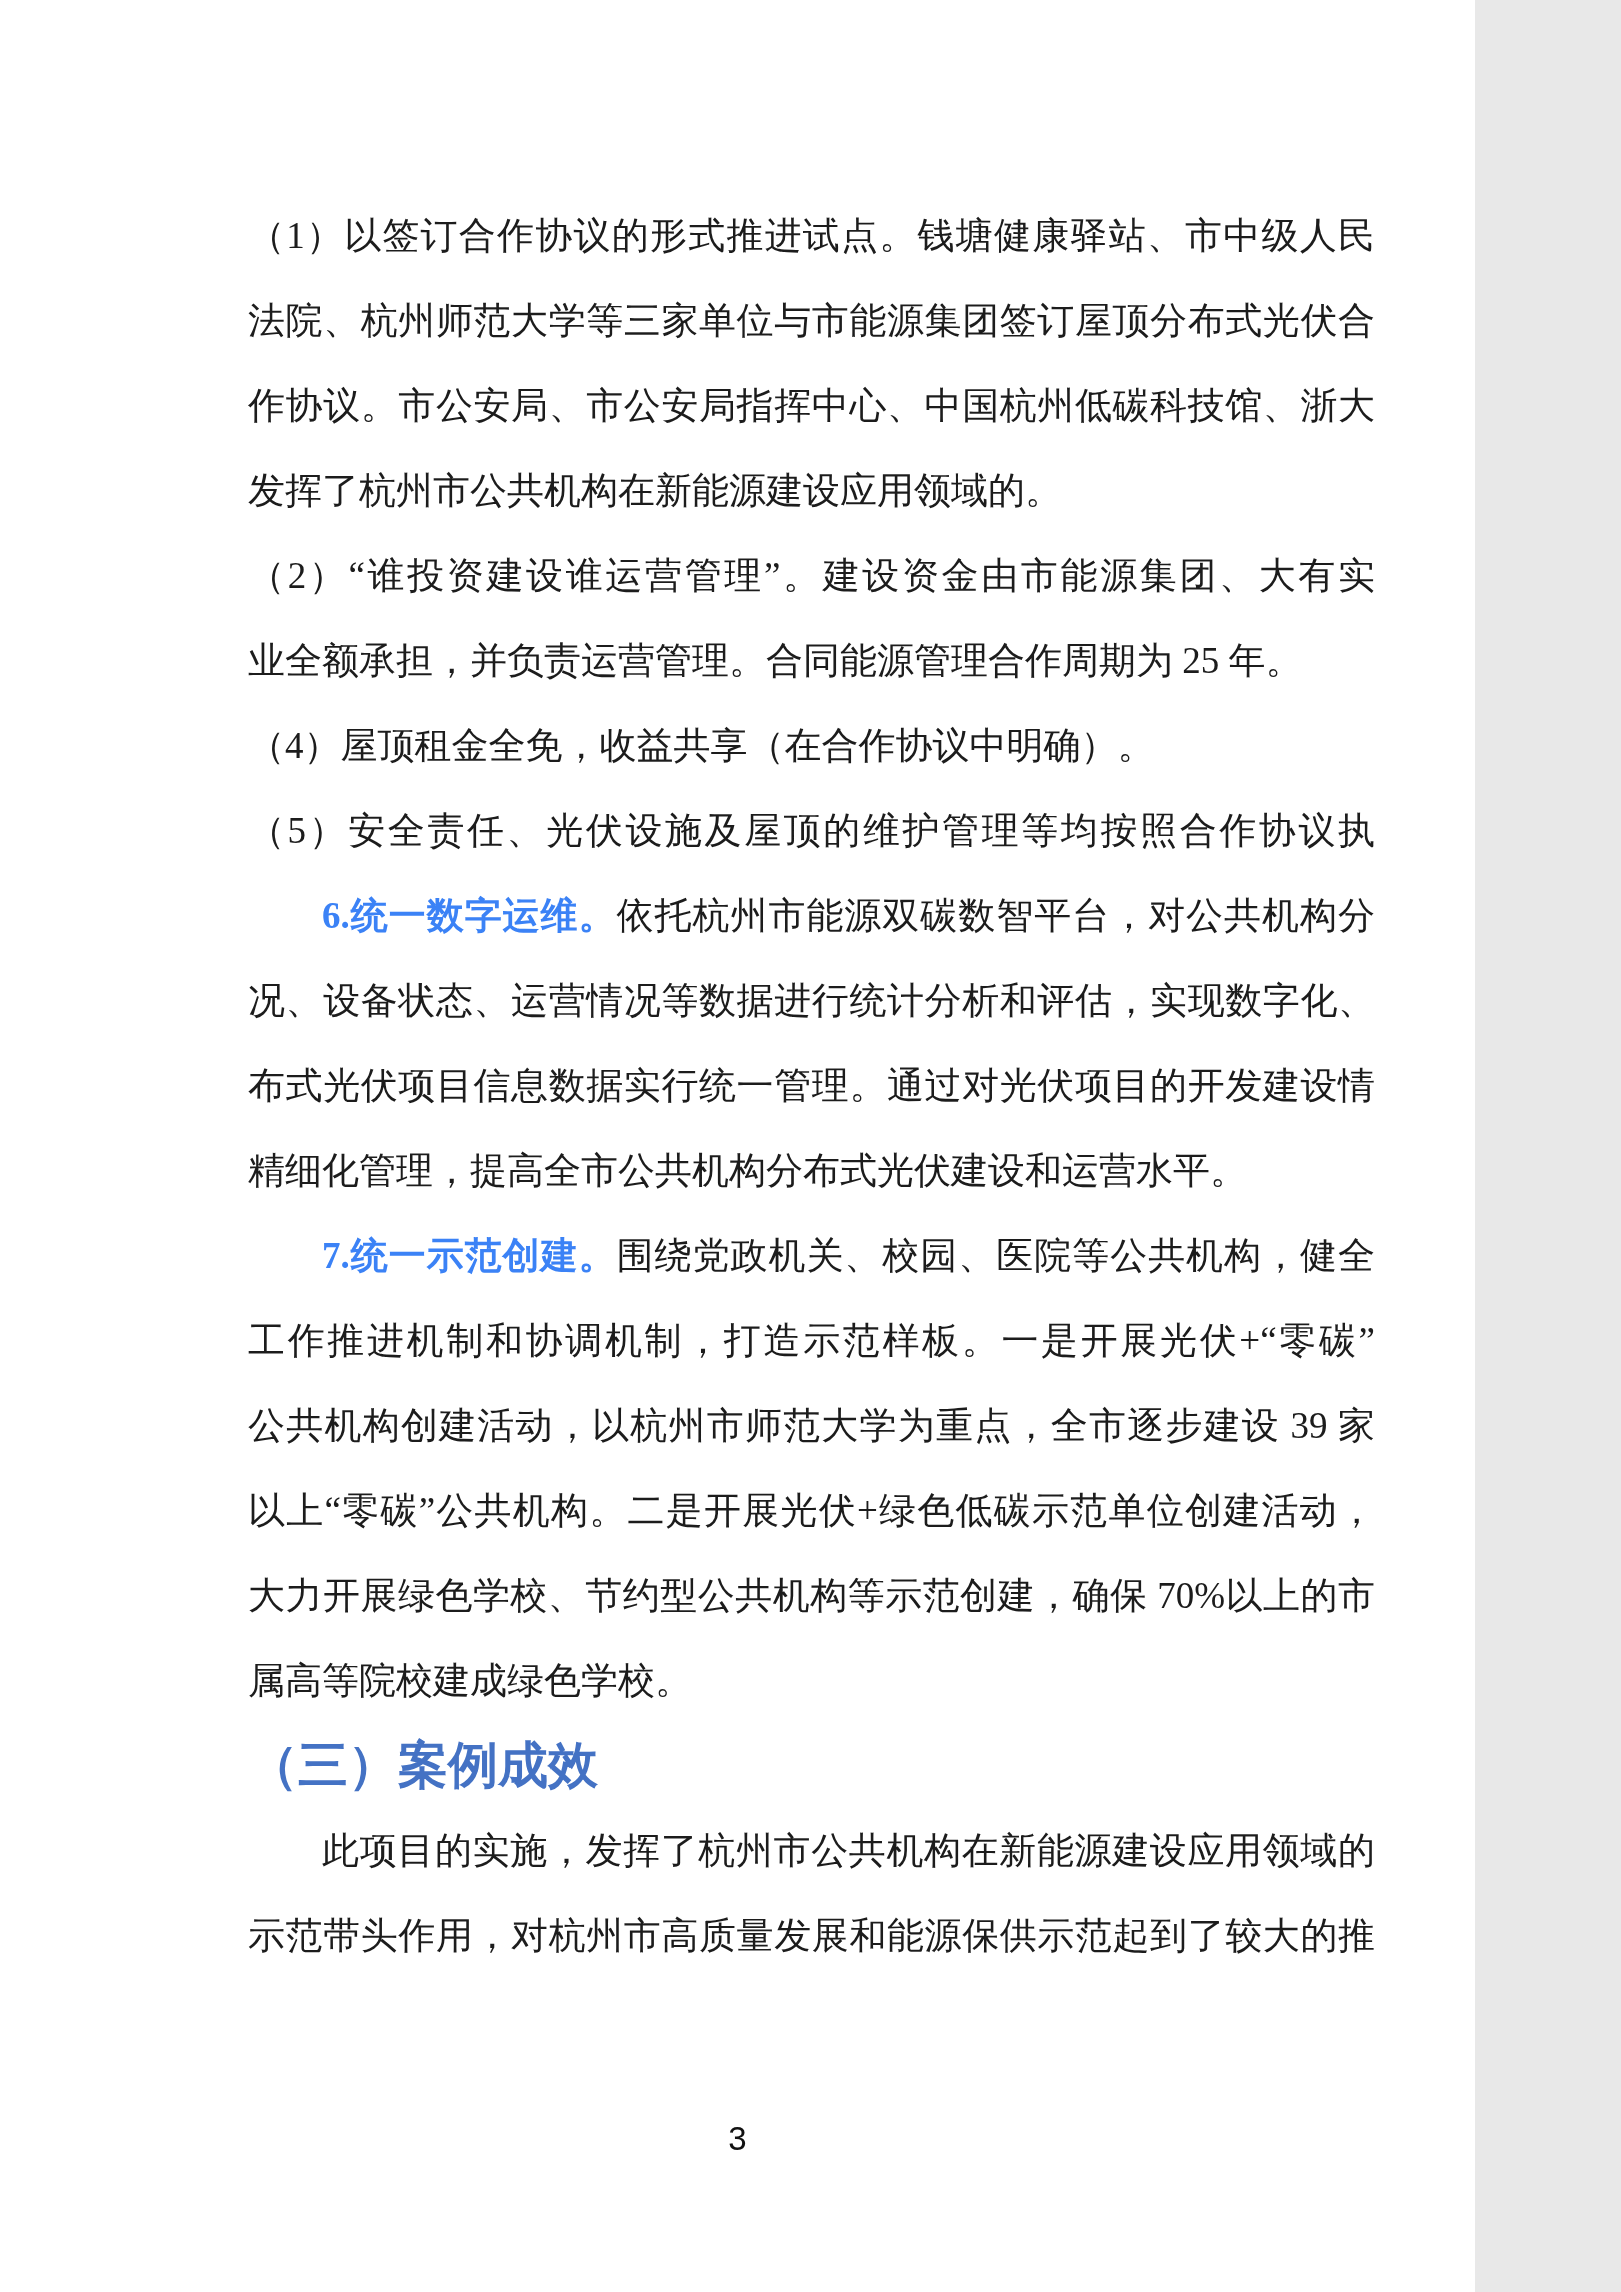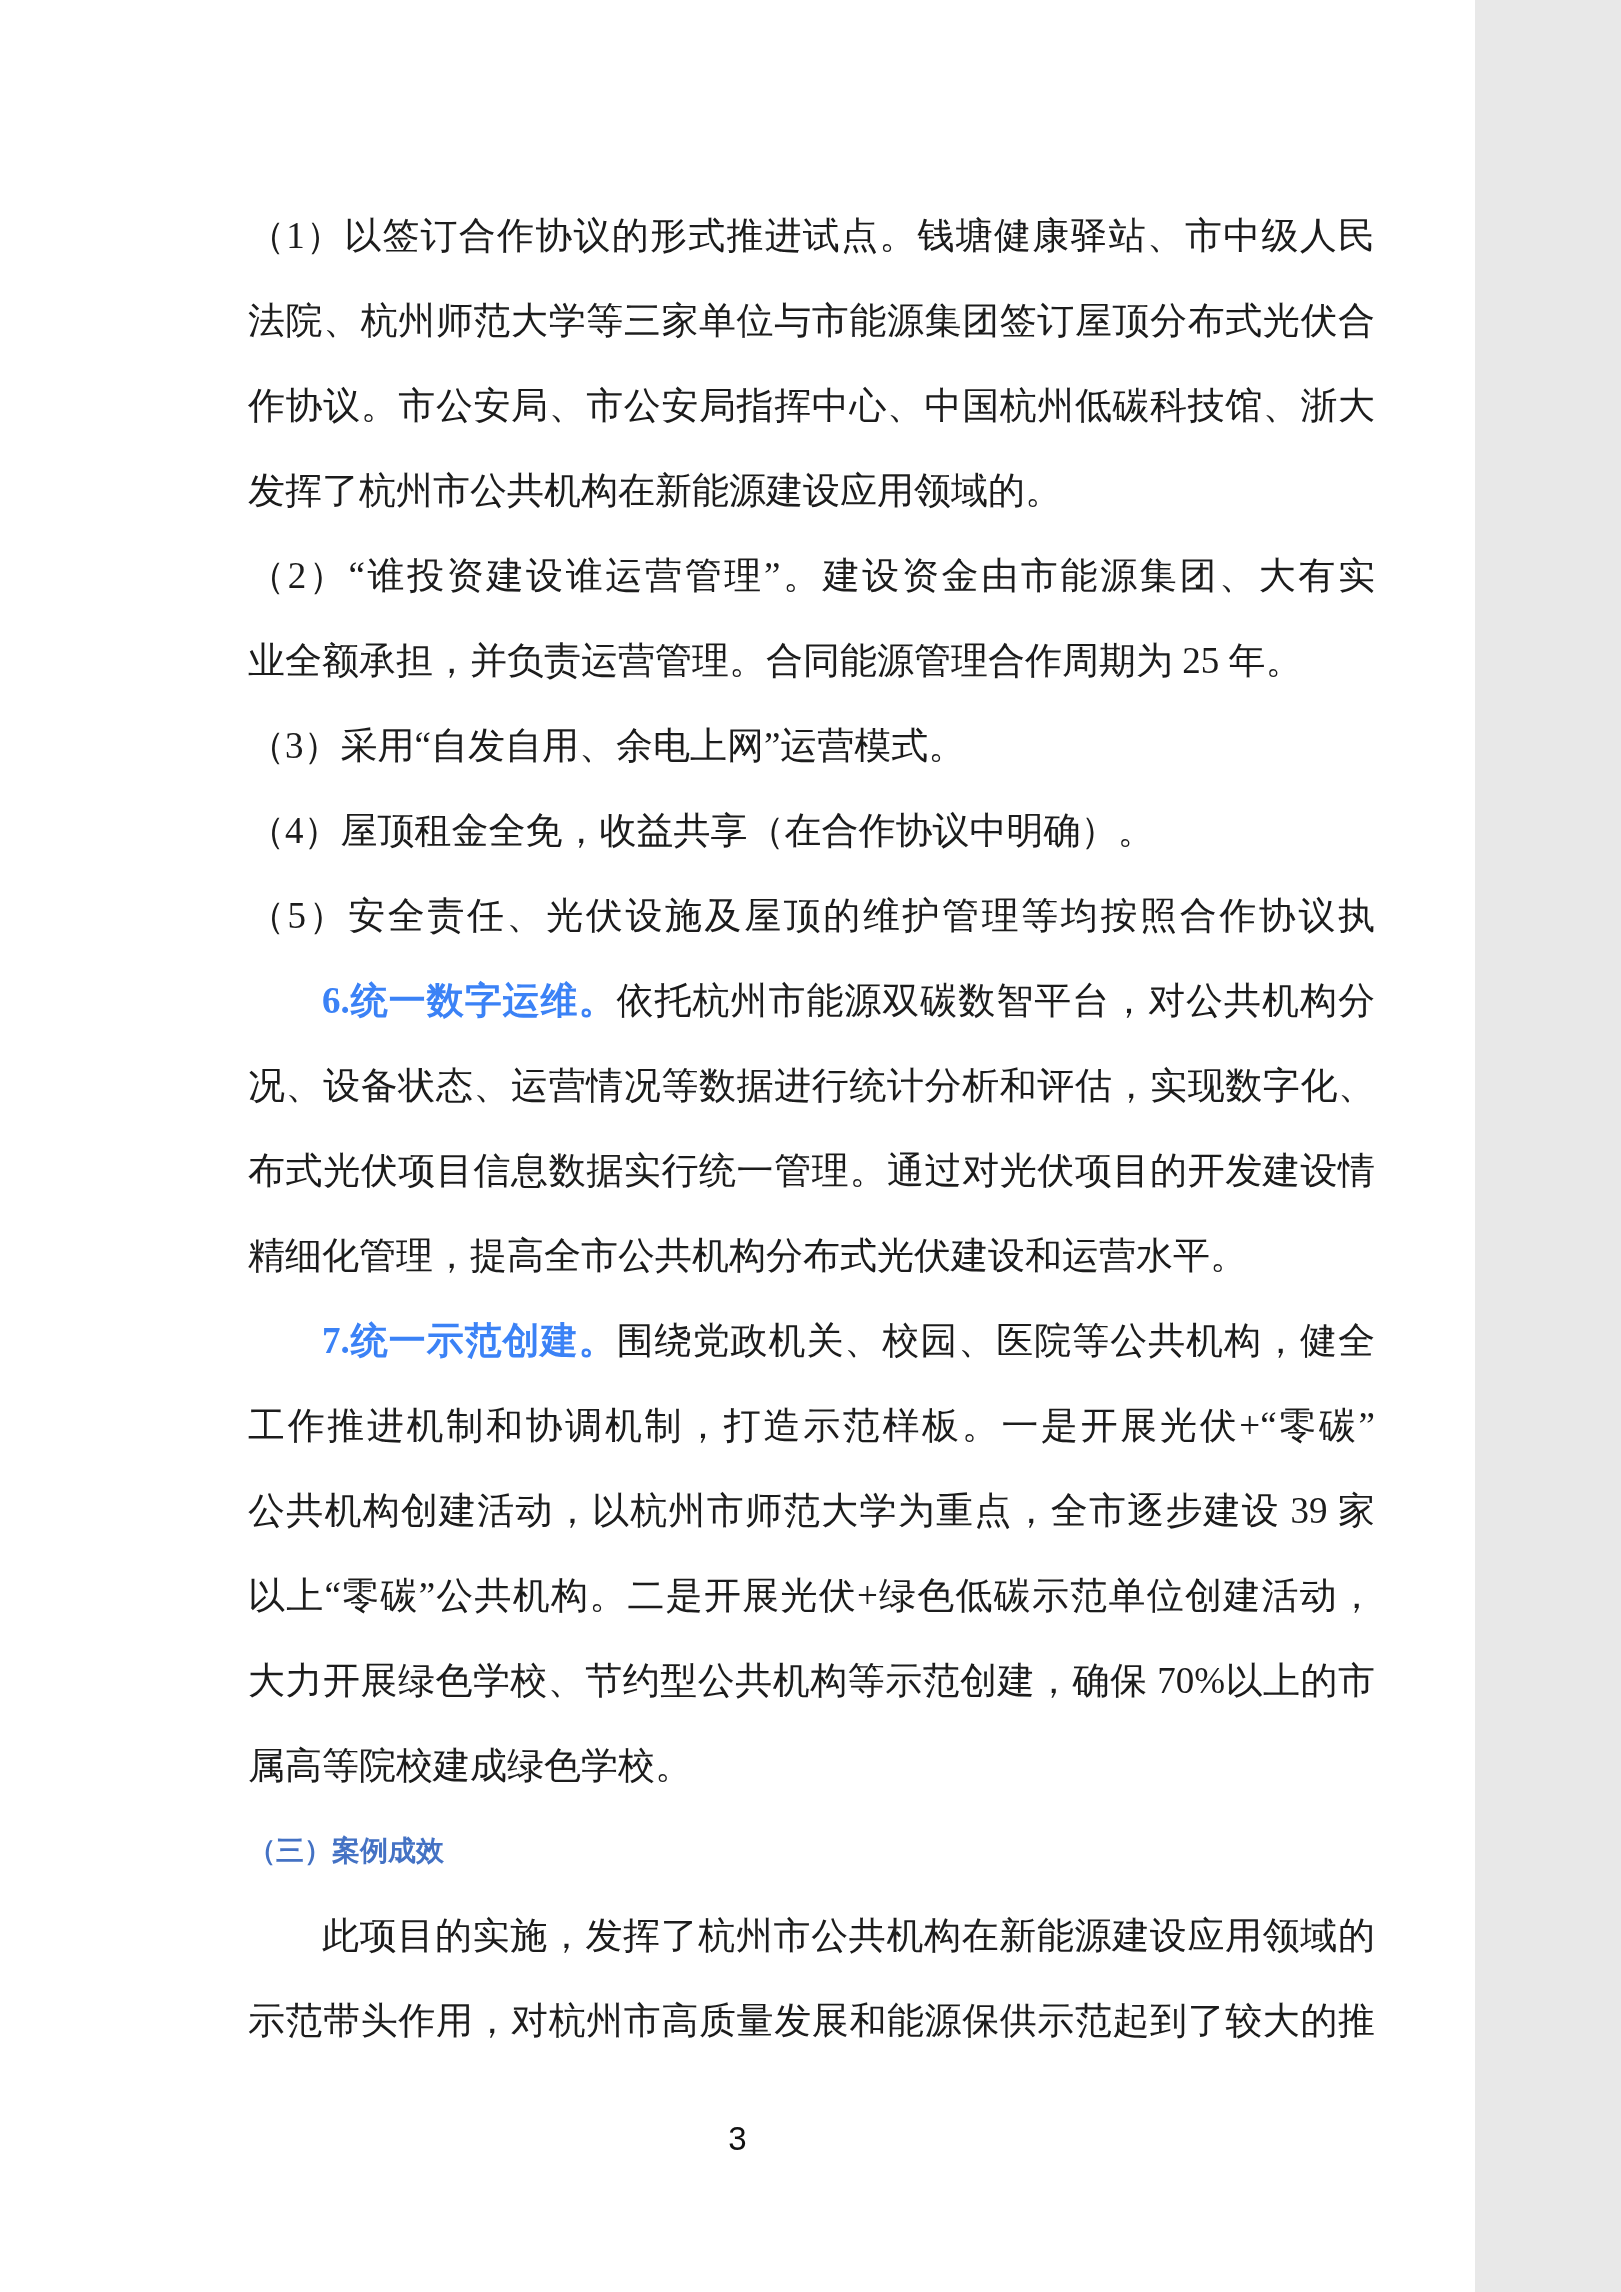--- a/index.html
+++ b/index.html
@@ -38,21 +38,21 @@
     padding-left: 74px;
   }
   .lead {
     font-weight: bold;
     font-family: Liberation Serif, serif;
     color: #3b82f6;
   }
   .section-heading {
     height: 85px;
     line-height: 85px;
-    font-size: 28px;
+    font-size: 50px;
     font-weight: bold;
     font-family: "Liberation Sans", "DejaVu Sans", sans-serif;
     color: #4472C4;
     white-space: nowrap;
     overflow: hidden;
   }
   .page-number {
     position: absolute;
     left: 0;
     top: 2117px;
@@ -72,21 +72,20 @@
   <div class="content">
 
     <div class="line fill"><span>（1）以签订合作协议的形式推进试点。钱塘健康驿站、市中级人民</span></div>
     <div class="line fill"><span>法院、杭州师范大学等三家单位与市能源集团签订屋顶分布式光伏合</span></div>
     <div class="line fill"><span>作协议。市公安局、市公安局指挥中心、中国杭州低碳科技馆、浙大</span></div>
     <div class="line"><span>发挥了杭州市公共机构在新能源建设应用领域的。</span></div>
 
     <div class="line fill"><span>（2）“谁投资建设谁运营管理”。建设资金由市能源集团、大有实</span></div>
     <div class="line"><span>业全额承担，并负责运营管理。合同能源管理合作周期为 25 年。</span></div>
 
-    <div class="line"><span>（3）采用“自发自用、余电上网”运营模式。</span></div>
     <div class="line"><span>（4）屋顶租金全免，收益共享（在合作协议中明确）。</span></div>
     <div class="line fill"><span>（5）安全责任、光伏设施及屋顶的维护管理等均按照合作协议执行。</span></div>
 
     <div class="line fill indent"><span class="lead">6.统一数字运维。</span><span>依托杭州市能源双碳数智平台，对公共机构分</span></div>
     <div class="line fill"><span>况、设备状态、运营情况等数据进行统计分析和评估，实现数字化、</span></div>
     <div class="line fill"><span>布式光伏项目信息数据实行统一管理。通过对光伏项目的开发建设情</span></div>
     <div class="line"><span>精细化管理，提高全市公共机构分布式光伏建设和运营水平。</span></div>
 
     <div class="line fill indent"><span class="lead">7.统一示范创建。</span><span>围绕党政机关、校园、医院等公共机构，健全</span></div>
     <div class="line fill"><span>工作推进机制和协调机制，打造示范样板。一是开展光伏+“零碳”</span></div>

